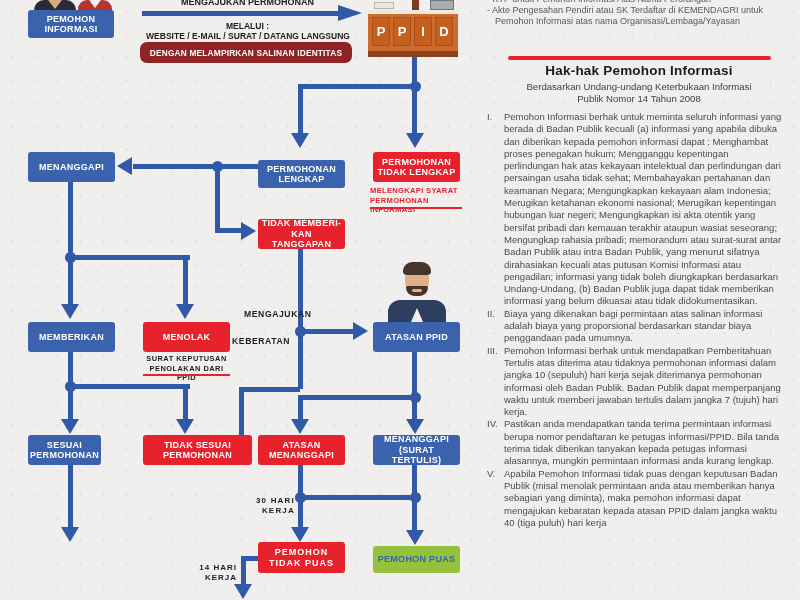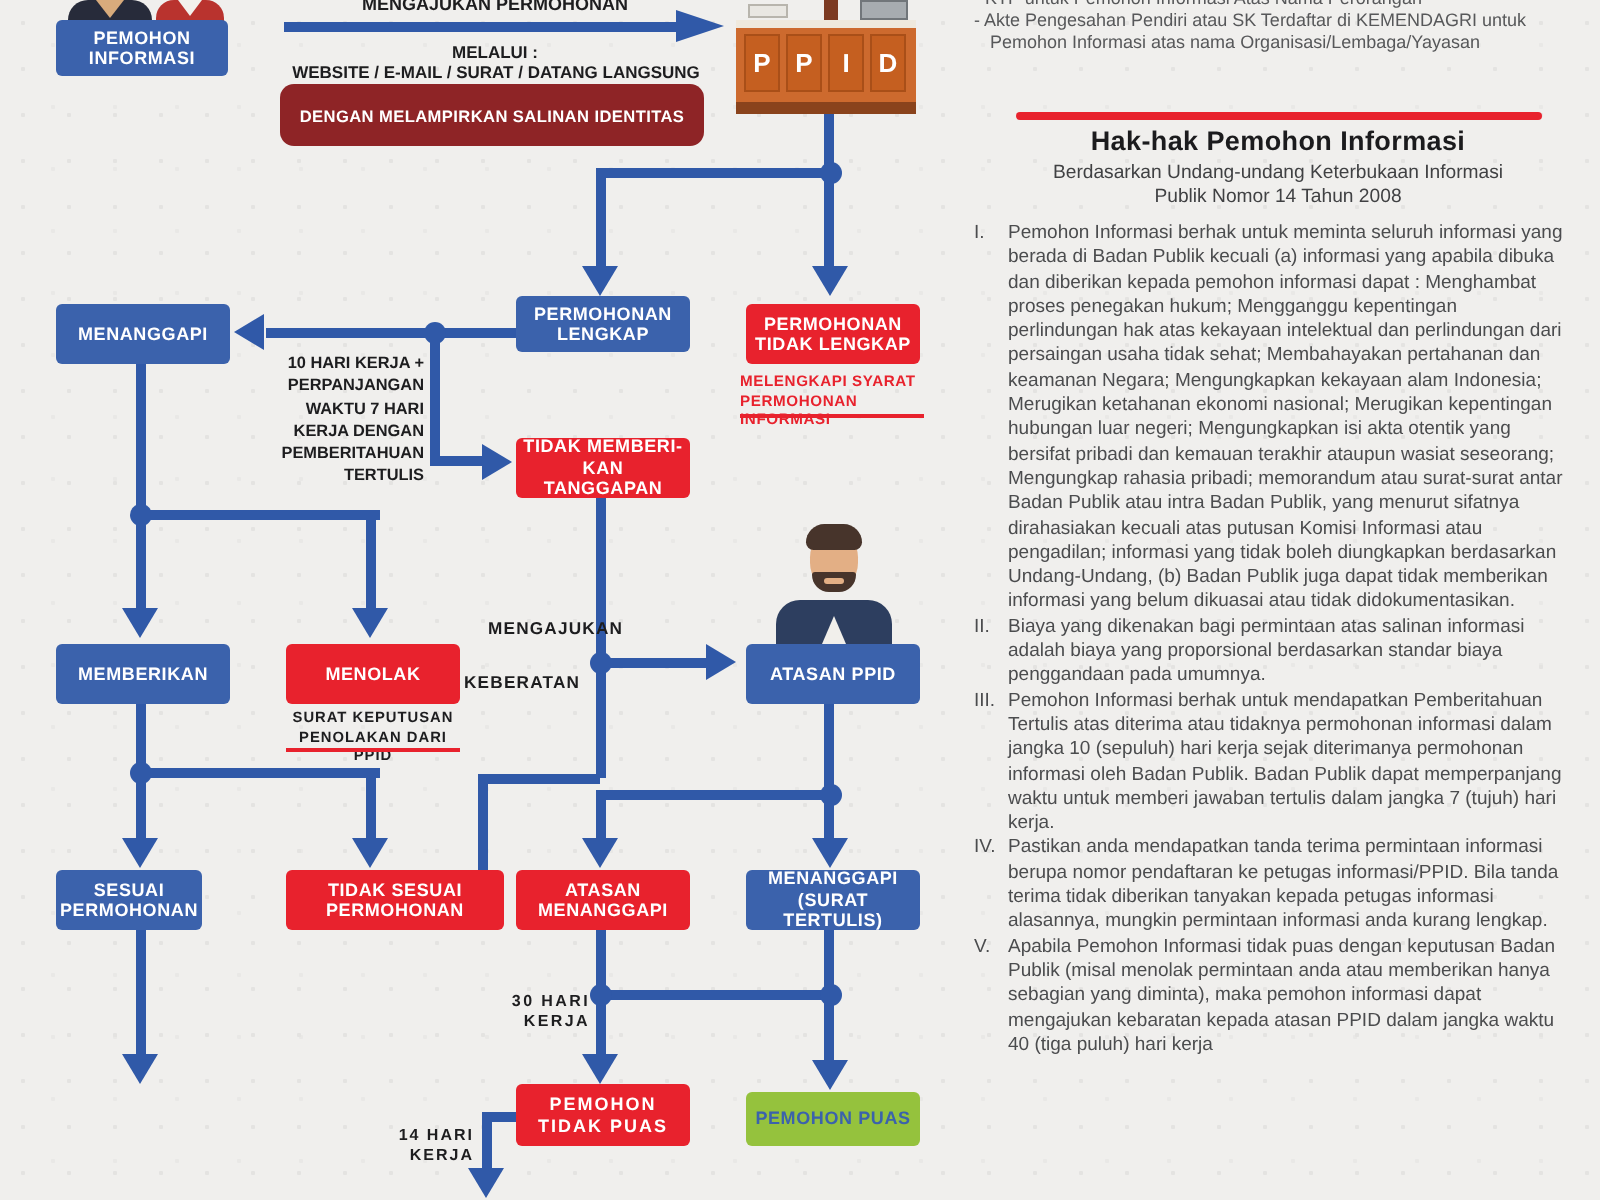--- a/index.html
+++ b/index.html
@@ -60,21 +60,21 @@
     </div>
   </div>
 
   <div class="fbox blue" style="left:28px;top:10px;width:86px;height:28px;">PEMOHON INFORMASI</div>
 
   <div class="lbl" style="left:140px;top:-3px;width:215px;text-align:center;font-size:9px;">MENGAJUKAN PERMOHONAN</div>
   <div class="hl" style="left:142px;top:11px;width:196px;height:5px;"></div>
   <div class="ah" style="left:338px;top:5px;border-top:8px solid transparent;border-bottom:8px solid transparent;border-left:24px solid var(--line);"></div>
   <div class="lbl" style="left:140px;top:21px;width:215px;text-align:center;font-size:8.5px;">MELALUI :</div>
   <div class="lbl" style="left:128px;top:30.5px;width:240px;text-align:center;font-size:8.5px;">WEBSITE / E-MAIL / SURAT / DATANG LANGSUNG</div>
-  <div style="position:absolute;left:140px;top:42px;width:212px;height:31px;border-radius:7px;background:var(--maroon);color:#fff;font-weight:bold;font-size:8.3px;display:flex;align-items:center;justify-content:center;letter-spacing:.2px;">DENGAN MELAMPIRKAN SALINAN IDENTITAS</div>
+  <div style="position:absolute;left:140px;top:42px;width:212px;height:21px;border-radius:7px;background:var(--maroon);color:#fff;font-weight:bold;font-size:8.3px;display:flex;align-items:center;justify-content:center;letter-spacing:.2px;">DENGAN MELAMPIRKAN SALINAN IDENTITAS</div>
 
   <div style="position:absolute;left:368px;top:0;width:90px;height:57px;">
     <div style="position:absolute;left:6px;top:2px;width:20px;height:7px;background:#e9e7e2;border:1px solid #b8b5ad;"></div>
     <div style="position:absolute;left:44px;top:0;width:7px;height:11px;background:#7c3a22;"></div>
     <div style="position:absolute;left:62px;top:0;width:24px;height:10px;background:#a7acb0;border:1px solid #71767a;"></div>
     <div style="position:absolute;left:0;top:10px;width:90px;height:4px;background:#efe9dd;"></div>
     <div style="position:absolute;left:0;top:14px;width:90px;height:37px;background:#cd6a2e;"></div>
     <div style="position:absolute;left:4px;top:17px;width:18px;height:29px;background:#c55f20;border:1.5px solid #a94f18;color:#fff;font-weight:bold;font-size:13px;display:flex;align-items:center;justify-content:center;">
         <span>P</span>
       </div>
@@ -92,33 +92,32 @@
 
   <div class="vl" style="left:411.5px;top:57px;width:5px;height:32px;"></div>
   <div class="dot" style="left:409.5px;top:80.5px;"></div>
   <div class="hl" style="left:297.5px;top:83.5px;width:119px;height:5px;"></div>
   <div class="vl" style="left:297.5px;top:83.5px;width:5px;height:50px;"></div>
   <div class="ah ahd" style="left:291px;top:133px;"></div>
   <div class="vl" style="left:411.5px;top:88px;width:5px;height:45px;"></div>
   <div class="ah ahd" style="left:406px;top:133px;"></div>
 
   <div class="fbox blue" style="left:28px;top:152px;width:87px;height:30px;">MENANGGAPI</div>
-  <div class="fbox blue" style="left:258px;top:148px;width:87px;height:28px;">PERMOHONAN LENGKAP</div>
+  <div class="fbox blue" style="left:258px;top:160px;width:87px;height:28px;">PERMOHONAN LENGKAP</div>
   <div class="fbox red" style="left:373px;top:152px;width:87px;height:30px;">PERMOHONAN TIDAK LENGKAP</div>
   <div class="lbl" style="left:370px;top:186px;width:96px;font-size:7.6px;line-height:9.5px;color:var(--red);letter-spacing:.3px;">MELENGKAPI SYARAT PERMOHONAN INFORMASI</div>
   <div style="position:absolute;left:370px;top:207px;width:92px;height:2px;background:var(--red);"></div>
 
   <div class="hl" style="left:219px;top:163.5px;width:39px;height:5px;"></div>
   <div class="dot" style="left:211.5px;top:160.5px;"></div>
   <div class="hl" style="left:133px;top:163.5px;width:84px;height:5px;"></div>
   <div class="ah ahl" style="left:117px;top:157px;"></div>
   <div class="vl" style="left:214.5px;top:163.5px;width:5px;height:67px;"></div>
   <div class="hl" style="left:214.5px;top:228px;width:28px;height:5px;"></div>
   <div class="ah ahr" style="left:241px;top:221.5px;"></div>
-  <div class="lbl" style="left:127px;top:176px;width:85px;text-align:right;font-size:8.2px;line-height:11.3px;">10 HARI KERJA + PERPANJANGAN WAKTU 7 HARI KERJA DENGAN PEMBERITAHUAN TERTULIS</div>
 
   <div class="fbox red" style="left:258px;top:219px;width:87px;height:30px;">TIDAK MEMBERI-KAN TANGGAPAN</div>
 
   <div class="vl" style="left:67.5px;top:182px;width:5px;height:75px;"></div>
   <div class="dot" style="left:64.5px;top:251.5px;"></div>
   <div class="hl" style="left:67.5px;top:254.5px;width:122px;height:5px;"></div>
   <div class="vl" style="left:67.5px;top:254.5px;width:5px;height:50px;"></div>
   <div class="ah ahd" style="left:61px;top:304px;"></div>
   <div class="vl" style="left:182.5px;top:254.5px;width:5px;height:50px;"></div>
   <div class="ah ahd" style="left:176px;top:304px;"></div>

